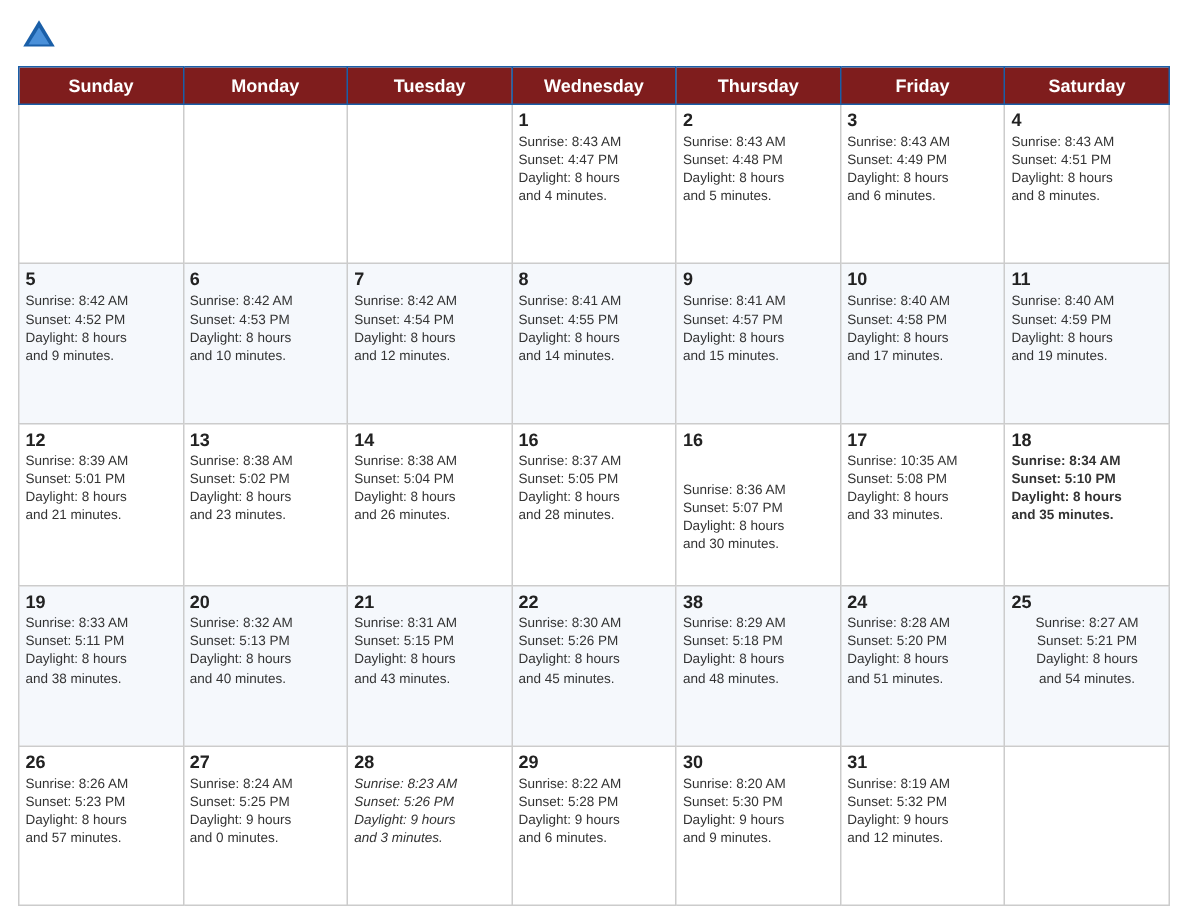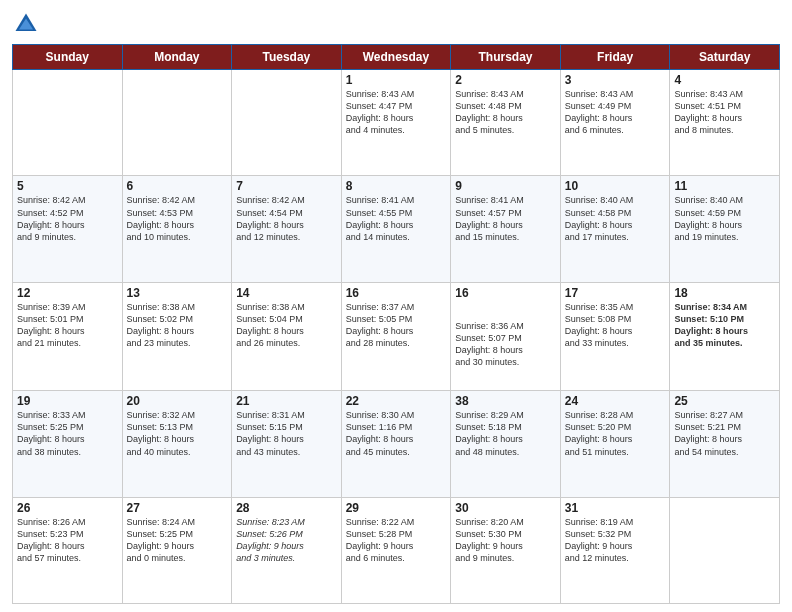--- a/index.html
+++ b/index.html
@@ -256,79 +256,79 @@
           </td>
           <td>
             <span class="day-num">16</span>
             <div class="day-info" style="white-space: pre-line; margin-top: 20px;">Sunrise: 8:36 AM
 Sunset: 5:07 PM
 Daylight: 8 hours
 and 30 minutes.</div>
           </td>
           <td>
             <span class="day-num">17</span>
-            <div class="day-info" style="white-space: pre-line;">Sunrise: 8:35 AM
+            <div class="day-info" style="white-space: pre-line;">Sunrise: 10:35 AM
 Sunset: 5:08 PM
 Daylight: 8 hours
 and 33 minutes.</div>
           </td>
           <td>
             <span class="day-num">18</span>
             <div class="day-info" style="white-space: pre-line; font-weight: bold;">Sunrise: 8:34 AM
 Sunset: 5:10 PM
 Daylight: 8 hours
 and 35 minutes.</div>
           </td>
         </tr>
         <tr>
           <td>
             <span class="day-num">19</span>
             <div class="day-info" style="white-space: pre-line;">Sunrise: 8:33 AM
-Sunset: 5:25 PM
+Sunset: 5:11 PM
 Daylight: 8 hours
 and 38 minutes.</div>
           </td>
           <td>
             <span class="day-num">20</span>
             <div class="day-info" style="white-space: pre-line;">Sunrise: 8:32 AM
 Sunset: 5:13 PM
 Daylight: 8 hours
 and 40 minutes.</div>
           </td>
           <td>
             <span class="day-num">21</span>
             <div class="day-info" style="white-space: pre-line;">Sunrise: 8:31 AM
 Sunset: 5:15 PM
 Daylight: 8 hours
 and 43 minutes.</div>
           </td>
           <td>
             <span class="day-num">22</span>
             <div class="day-info" style="white-space: pre-line;">Sunrise: 8:30 AM
-Sunset: 1:16 PM
+Sunset: 5:26 PM
 Daylight: 8 hours
 and 45 minutes.</div>
           </td>
           <td>
             <span class="day-num">38</span>
             <div class="day-info" style="white-space: pre-line;">Sunrise: 8:29 AM
 Sunset: 5:18 PM
 Daylight: 8 hours
 and 48 minutes.</div>
           </td>
           <td>
             <span class="day-num">24</span>
             <div class="day-info" style="white-space: pre-line;">Sunrise: 8:28 AM
 Sunset: 5:20 PM
 Daylight: 8 hours
 and 51 minutes.</div>
           </td>
           <td>
             <span class="day-num">25</span>
-            <div class="day-info" style="white-space: pre-line;">Sunrise: 8:27 AM
+            <div class="day-info" style="white-space: pre-line; text-align: center;">Sunrise: 8:27 AM
 Sunset: 5:21 PM
 Daylight: 8 hours
 and 54 minutes.</div>
           </td>
         </tr>
         <tr>
           <td>
             <span class="day-num">26</span>
             <div class="day-info" style="white-space: pre-line;">Sunrise: 8:26 AM
 Sunset: 5:23 PM

